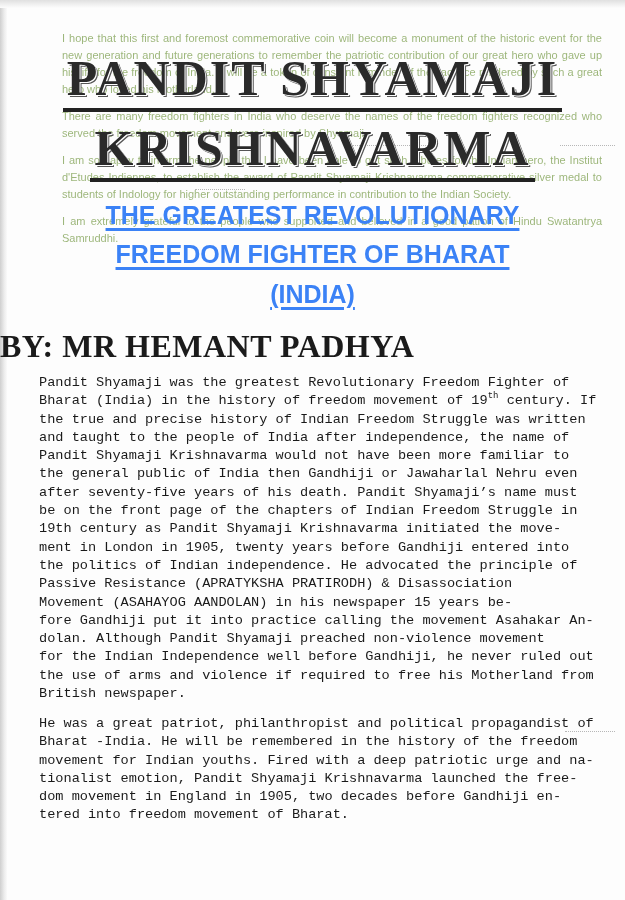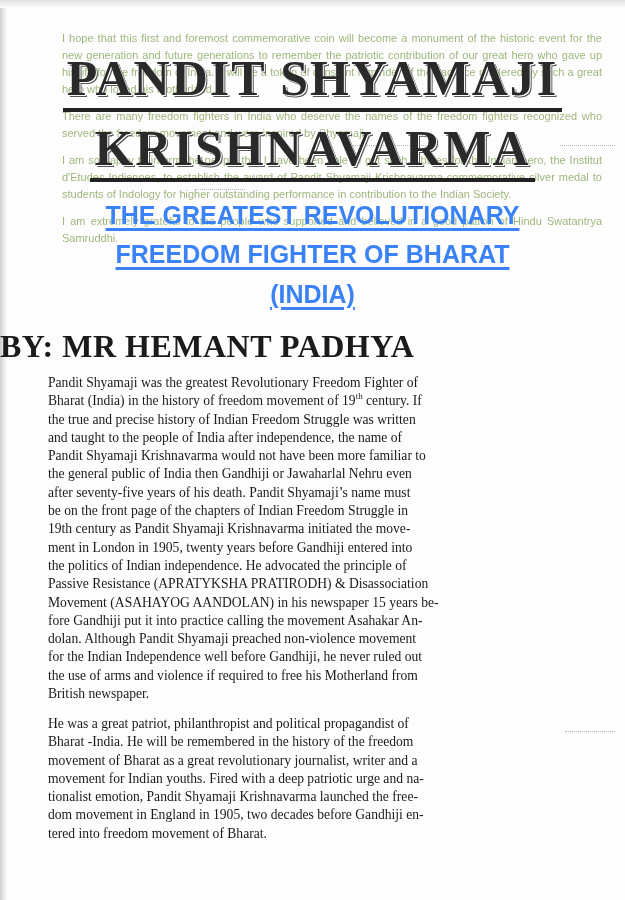--- a/index.html
+++ b/index.html
@@ -91,23 +91,23 @@
       text-align: left;
       font-family: "Liberation Serif", serif;
       font-weight: bold;
       font-size: 32px;
       color: #1b1b1b;
       letter-spacing: 0.5px;
     }
 
     .body-text {
       position: absolute;
-      left: 48px;
+      left: 39px;
       width: 540px;
-      font-family: Liberation Serif, serif;
+      font-family: Liberation Mono, monospace;
       font-size: 13.6px;
       line-height: 18.3px;
       color: #1a1a1a;
       margin: 0;
     }
     .para-1 { top: 374px; }
     .para-2 { top: 715px; }
     .para-line { display: block; white-space: nowrap; }
     sup { font-size: 9px; line-height: 0; }
 
@@ -173,19 +173,18 @@
     <span class="para-line">fore Gandhiji put it into practice calling the movement Asahakar An-</span>
     <span class="para-line">dolan. Although Pandit Shyamaji preached non-violence movement</span>
     <span class="para-line">for the Indian Independence well before Gandhiji, he never ruled out</span>
     <span class="para-line">the use of arms and violence if required to free his Motherland from</span>
     <span class="para-line">British newspaper.</span>
   </div>
 
   <div class="body-text para-2">
     <span class="para-line">He was a great patriot, philanthropist and political propagandist of</span>
     <span class="para-line">Bharat -India. He will be remembered in the history of the freedom</span>
-    <span class="para-line">movement of Bharat as a great revolutionary journalist, writer and a</span>
     <span class="para-line">movement for Indian youths. Fired with a deep patriotic urge and na-</span>
     <span class="para-line">tionalist emotion, Pandit Shyamaji Krishnavarma launched the free-</span>
     <span class="para-line">dom movement in England in 1905, two decades before Gandhiji en-</span>
     <span class="para-line">tered into freedom movement of Bharat.</span>
   </div>
 </div>
 
 </body></html>

